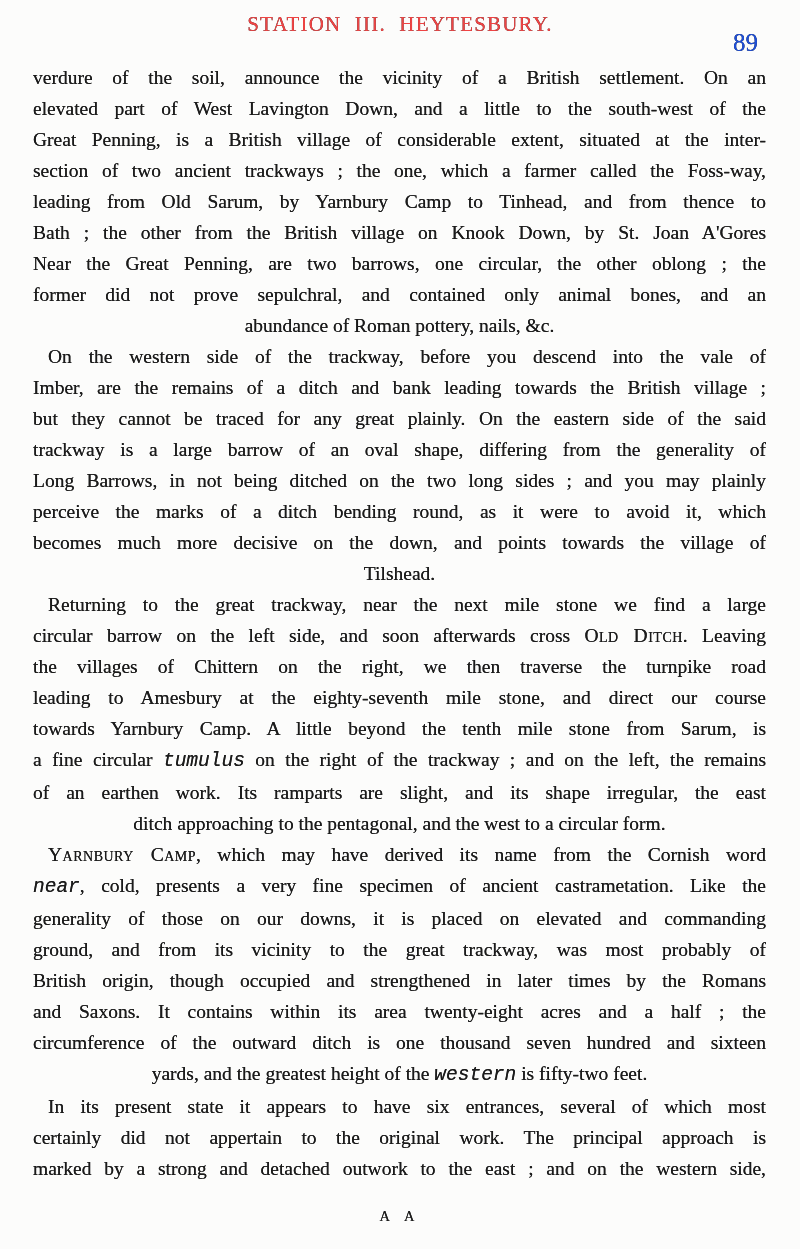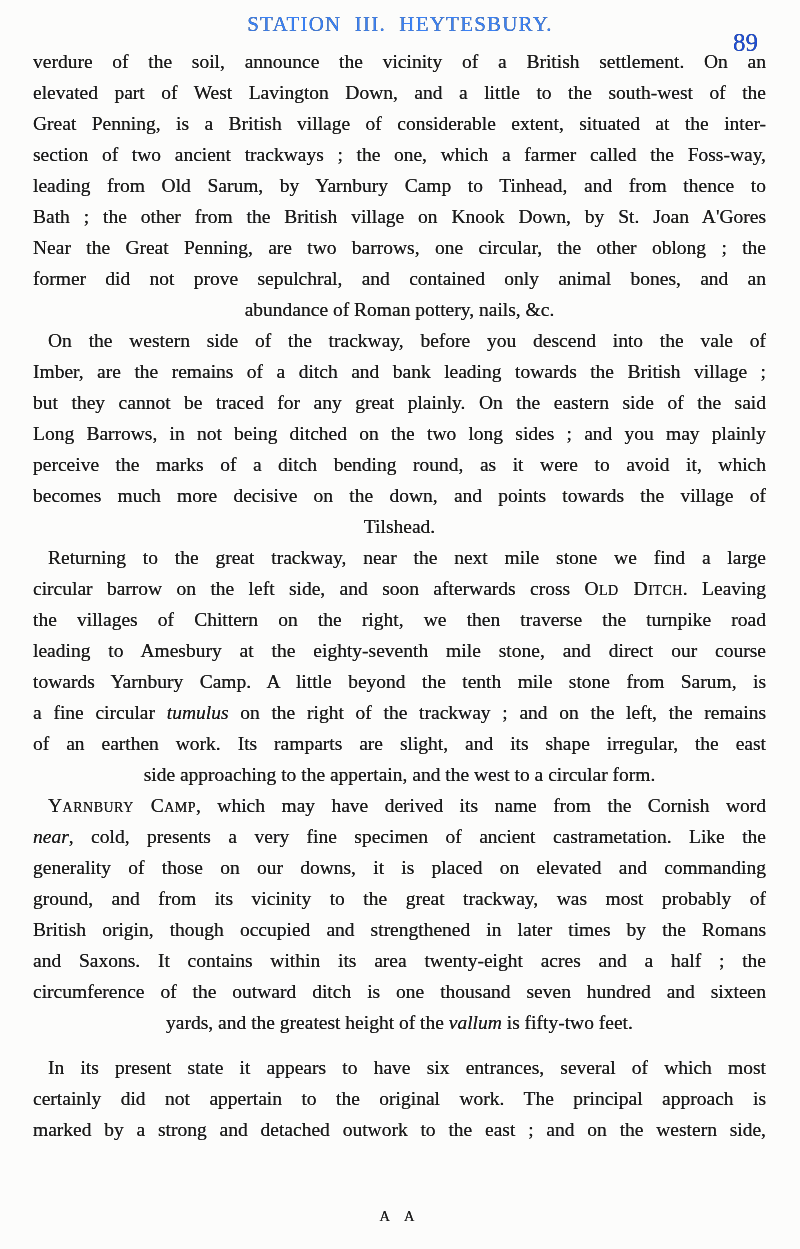--- a/index.html
+++ b/index.html
@@ -23,52 +23,52 @@
     height: 30px;
   }
   .header-title {
     position: absolute;
     left: 0;
     width: 800px;
     text-align: center;
     font-size: 21px;
     letter-spacing: 1.2px;
     word-spacing: 7px;
-    color: #3b82f6;
+    color: #ef4444;
     text-shadow: 0 0 0.5px #222;
   }
   .page-number {
     position: absolute;
     right: 42px;
     top: 17px;
     font-size: 25px;
     color: #1d4ed8;
     text-shadow: 0 0 0.5px #222;
   }
   .page-text {
     position: absolute;
-    top: 46px;
+    top: 62px;
     left: 33px;
     width: 733px;
     font-size: 19.5px;
     line-height: 31px;
     text-shadow: 0 0 0.45px #2a2a2a;
   }
   .para { margin: 0; }
-  .para.gap-before { margin-top: 14px; }
+  .para.gap-before { margin-top: 0; }
   .line {
     text-align: center;
     white-space: normal;
   }
   .line.j {
     text-align: justify;
     text-align-last: justify;
   }
   .line.indent { text-indent: 15px; }
-  .run-i { font-style: italic; }
+  .run-i { font-style: italic; font-family: Liberation Mono, monospace; }
   .run-sc { font-variant: small-caps; letter-spacing: 0.5px; }
   .printer-signature {
     position: absolute;
     top: 1208px;
     left: 0;
     width: 800px;
     text-align: center;
     font-size: 14.5px;
     letter-spacing: 6px;
     color: #1d1d1d;
@@ -92,44 +92,45 @@
       <div class="line j">leading from Old Sarum, by Yarnbury Camp to Tinhead, and from thence to</div>
       <div class="line j">Bath ; the other from the British village on Knook Down, by St. Joan A'Gores</div>
       <div class="line j">Near the Great Penning, are two barrows, one circular, the other oblong ; the</div>
       <div class="line j">former did not prove sepulchral, and contained only animal bones, and an</div>
       <div class="line">abundance of Roman pottery, nails, &amp;c.</div>
     </div>
     <div class="para">
       <div class="line j indent">On the western side of the trackway, before you descend into the vale of</div>
       <div class="line j">Imber, are the remains of a ditch and bank leading towards the British village ;</div>
       <div class="line j">but they cannot be traced for any great plainly.  On the eastern side of the said</div>
+      <div class="line j">trackway is a large barrow of an oval shape, differing from the generality of</div>
       <div class="line j">Long Barrows, in not being ditched on the two long sides ; and you may plainly</div>
       <div class="line j">perceive the marks of a ditch bending round, as it were to avoid it, which</div>
       <div class="line j">becomes much more decisive on the down, and points towards the village of</div>
       <div class="line">Tilshead.</div>
     </div>
     <div class="para">
       <div class="line j indent">Returning to the great trackway, near the next mile stone we find a large</div>
       <div class="line j">circular barrow on the left side, and soon afterwards cross <span class="run-sc">Old Ditch</span>.  Leaving</div>
       <div class="line j">the villages of Chittern on the right, we then traverse the turnpike road</div>
       <div class="line j">leading to Amesbury at the eighty-seventh mile stone, and direct our course</div>
       <div class="line j">towards Yarnbury Camp.  A little beyond the tenth mile stone from Sarum, is</div>
       <div class="line j">a fine circular <span class="run-i">tumulus</span> on the right of the trackway ; and on the left, the remains</div>
       <div class="line j">of an earthen work.  Its ramparts are slight, and its shape irregular, the east</div>
-      <div class="line">side approaching to the appertain, and the west to a circular form.</div>
+      <div class="line">ditch approaching to the pentagonal, and the west to a circular form.</div>
     </div>
     <div class="para">
       <div class="line j indent"><span class="run-sc">Yarnbury Camp</span>, which may have derived its name from the Cornish word</div>
       <div class="line j"><span class="run-i">near</span>, cold, presents a very fine specimen of ancient castrametation.  Like the</div>
       <div class="line j">generality of those on our downs, it is placed on elevated and commanding</div>
       <div class="line j">ground, and from its vicinity to the great trackway, was most probably of</div>
       <div class="line j">British origin, though occupied and strengthened in later times by the Romans</div>
       <div class="line j">and Saxons.  It contains within its area twenty-eight acres and a half ; the</div>
       <div class="line j">circumference of the outward ditch is one thousand seven hundred and sixteen</div>
-      <div class="line">yards, and the greatest height of the <span class="run-i">vallum</span> is fifty-two feet.</div>
+      <div class="line">yards, and the greatest height of the <span class="run-i">western</span> is fifty-two feet.</div>
     </div>
     <div class="para gap-before">
       <div class="line j indent">In its present state it appears to have six entrances, several of which most</div>
       <div class="line j">certainly did not appertain to the original work.  The principal approach is</div>
       <div class="line j">marked by a strong and detached outwork to the east ; and on the western side,</div>
     </div>
   </div>
 
 <div class="printer-signature">A A</div>
 

